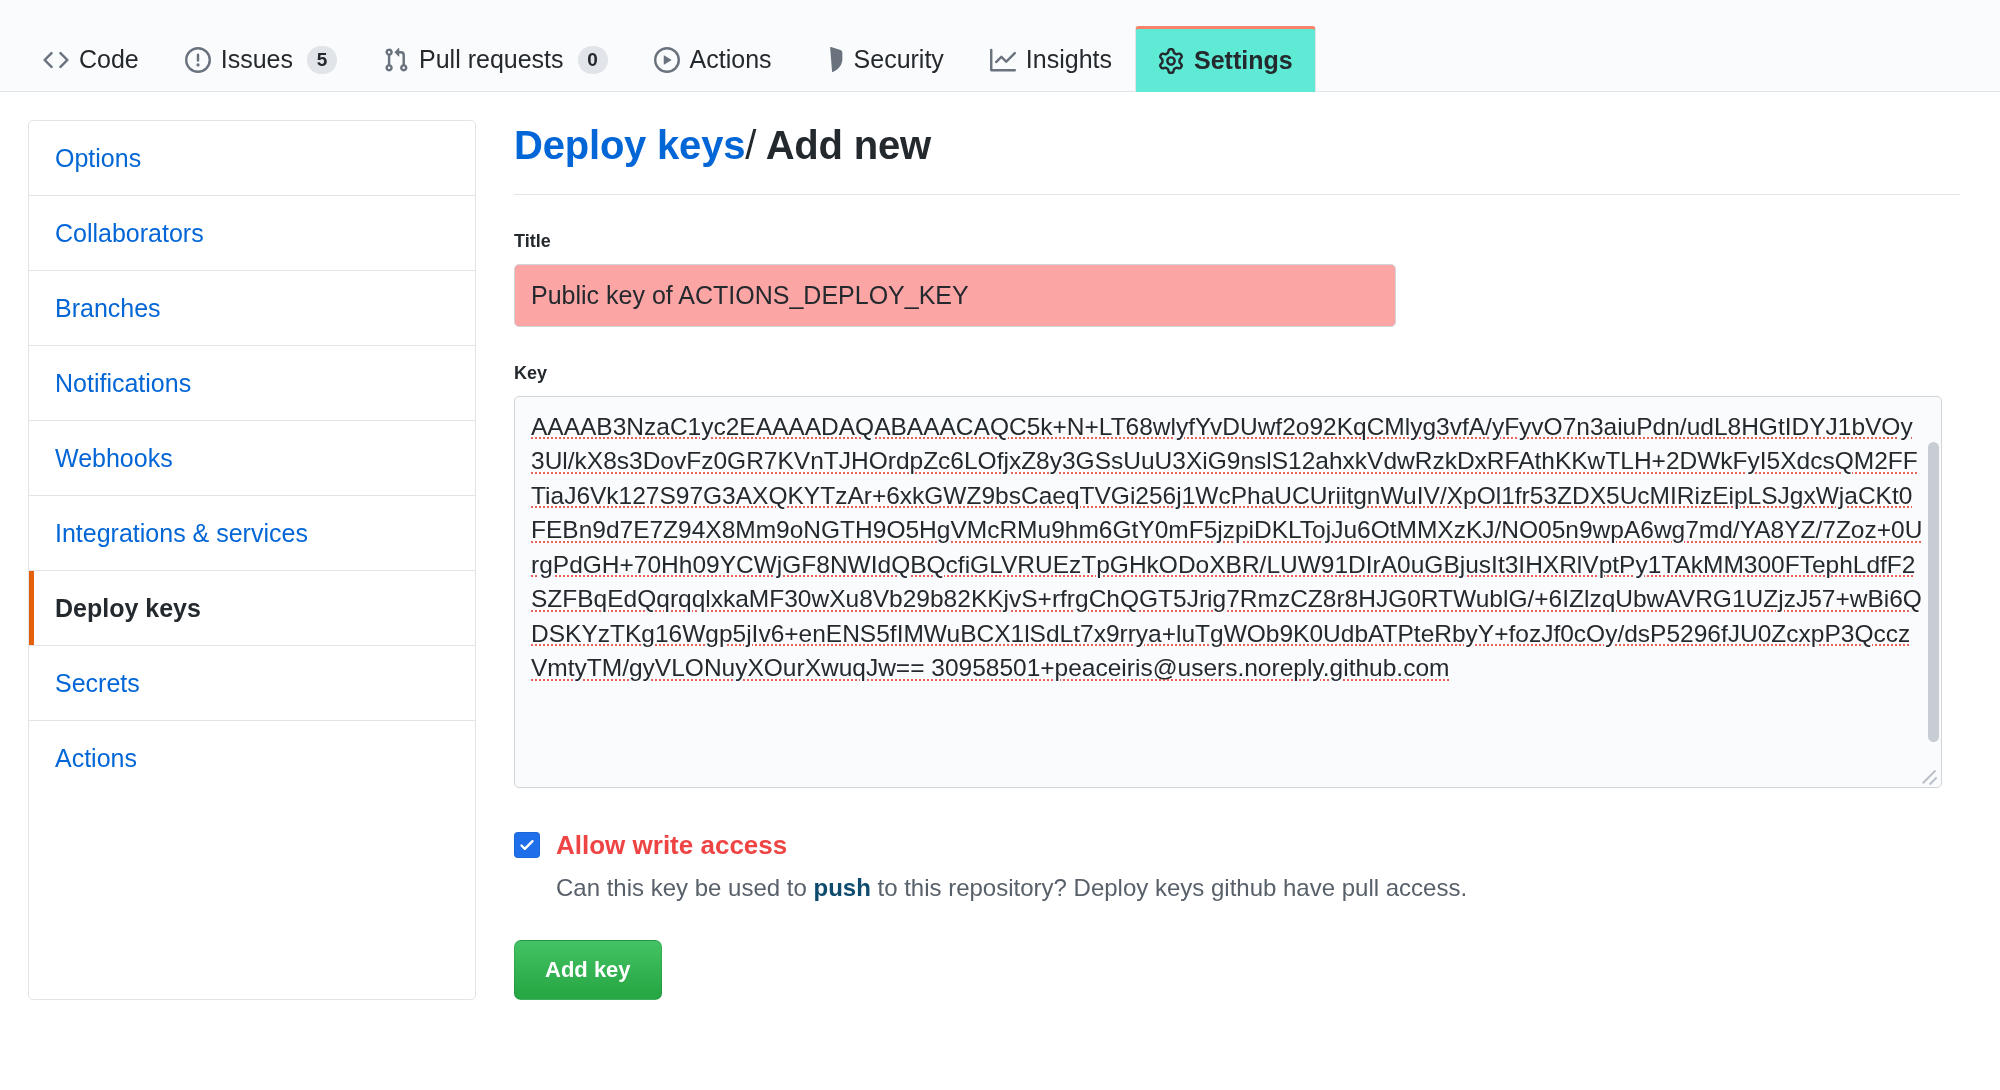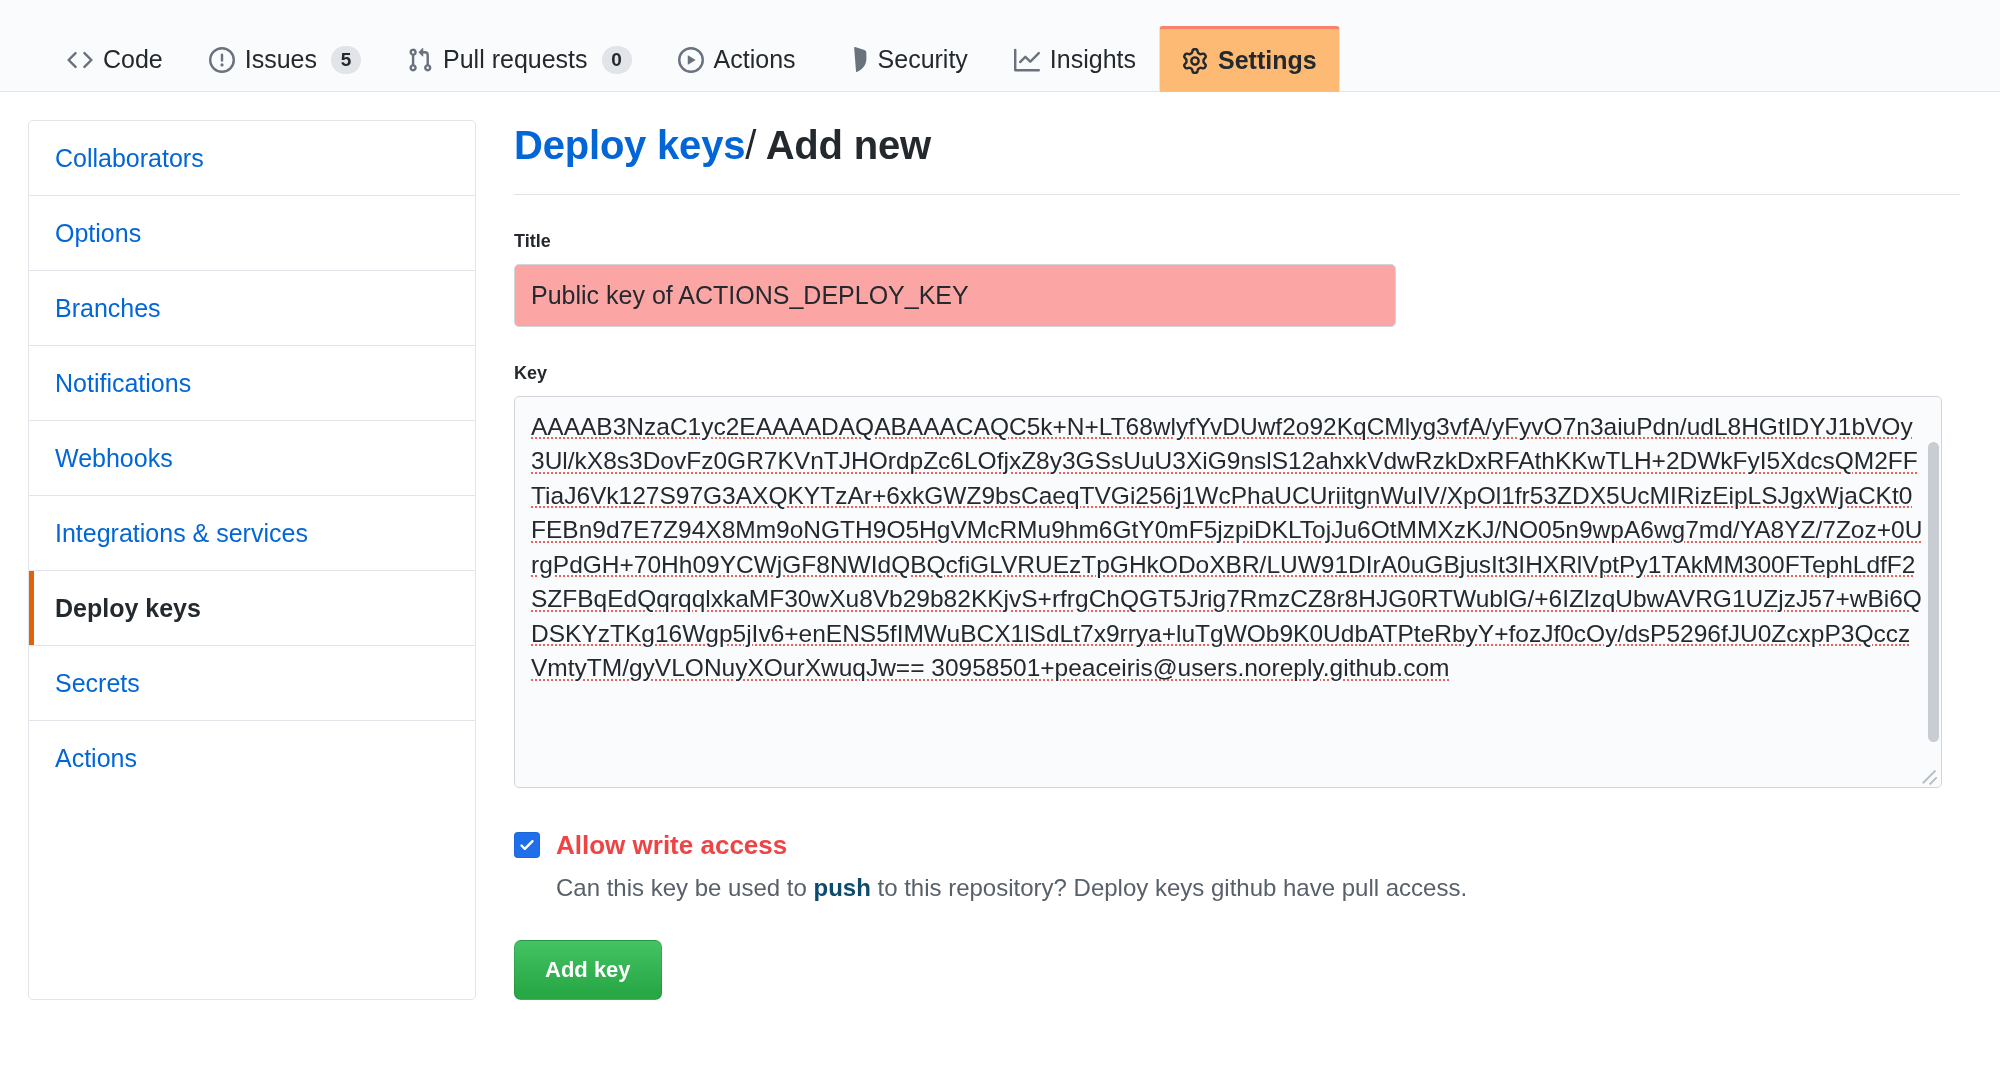--- a/index.html
+++ b/index.html
@@ -16,40 +16,40 @@
   .page { position: relative; width: 2000px; height: 1090px; overflow: hidden; }
 
   
   .repo-nav {
     position: relative;
     height: 92px;
     background: #fafbfc;
     border-bottom: 1px solid #e1e4e8;
     display: flex;
     align-items: flex-end;
-    padding-left: 44px;
+    padding-left: 20px;
   }
   .nav-tab {
     display: flex;
     align-items: center;
     gap: 10px;
     height: 66px;
     padding: 0 22px;
     font-size: 25px;
     color: #24292e;
     cursor: pointer;
     border: 1px solid transparent;
     border-bottom: none;
     position: relative;
     top: 1px;
     background: transparent;
     white-space: nowrap;
   }
   .nav-tab.selected {
-    background: #fdba74;
+    background: #5eead4;
     border-color: #e1e4e8;
     border-top: 3px solid #f9826c;
     border-radius: 4px 4px 0 0;
     font-weight: 600;
   }
   .nav-tab .tab-icon {
     display: inline-flex;
     align-items: center;
     justify-content: center;
     width: 26px;
@@ -331,24 +331,24 @@
       </span>
       <span>Settings</span>
     </div>
 
   </nav>
 
   <div class="content-wrap">
 
     <aside class="side-menu">
       <div class="side-item">
+        <span>Options</span>
+      </div>
+      <div class="side-item">
         <span>Collaborators</span>
-      </div>
-      <div class="side-item">
-        <span>Options</span>
       </div>
       <div class="side-item">
         <span>Branches</span>
       </div>
       <div class="side-item">
         <span>Notifications</span>
       </div>
       <div class="side-item">
         <span>Webhooks</span>
       </div>

